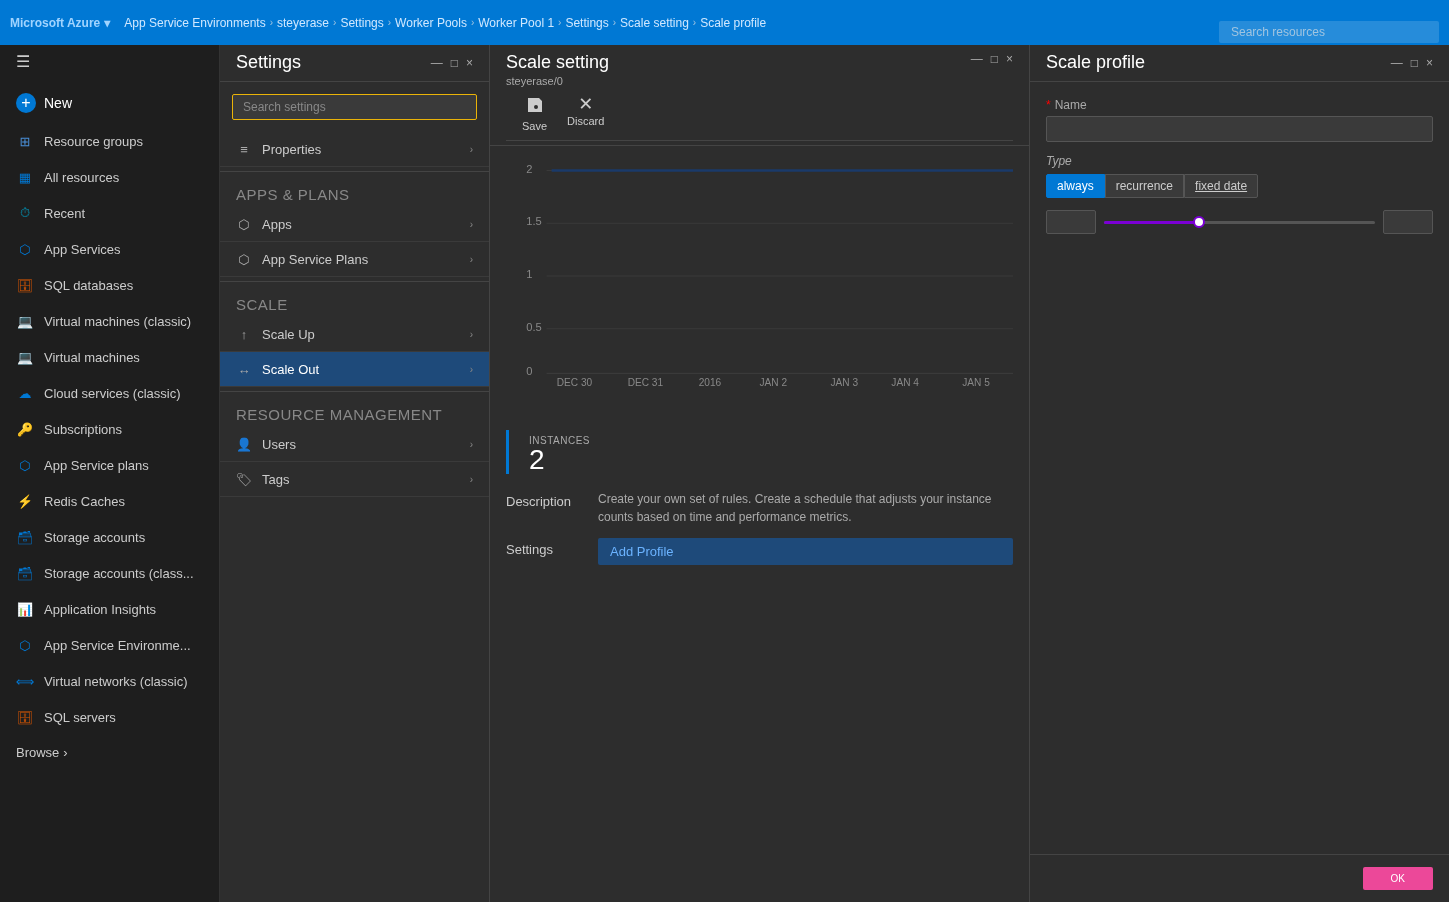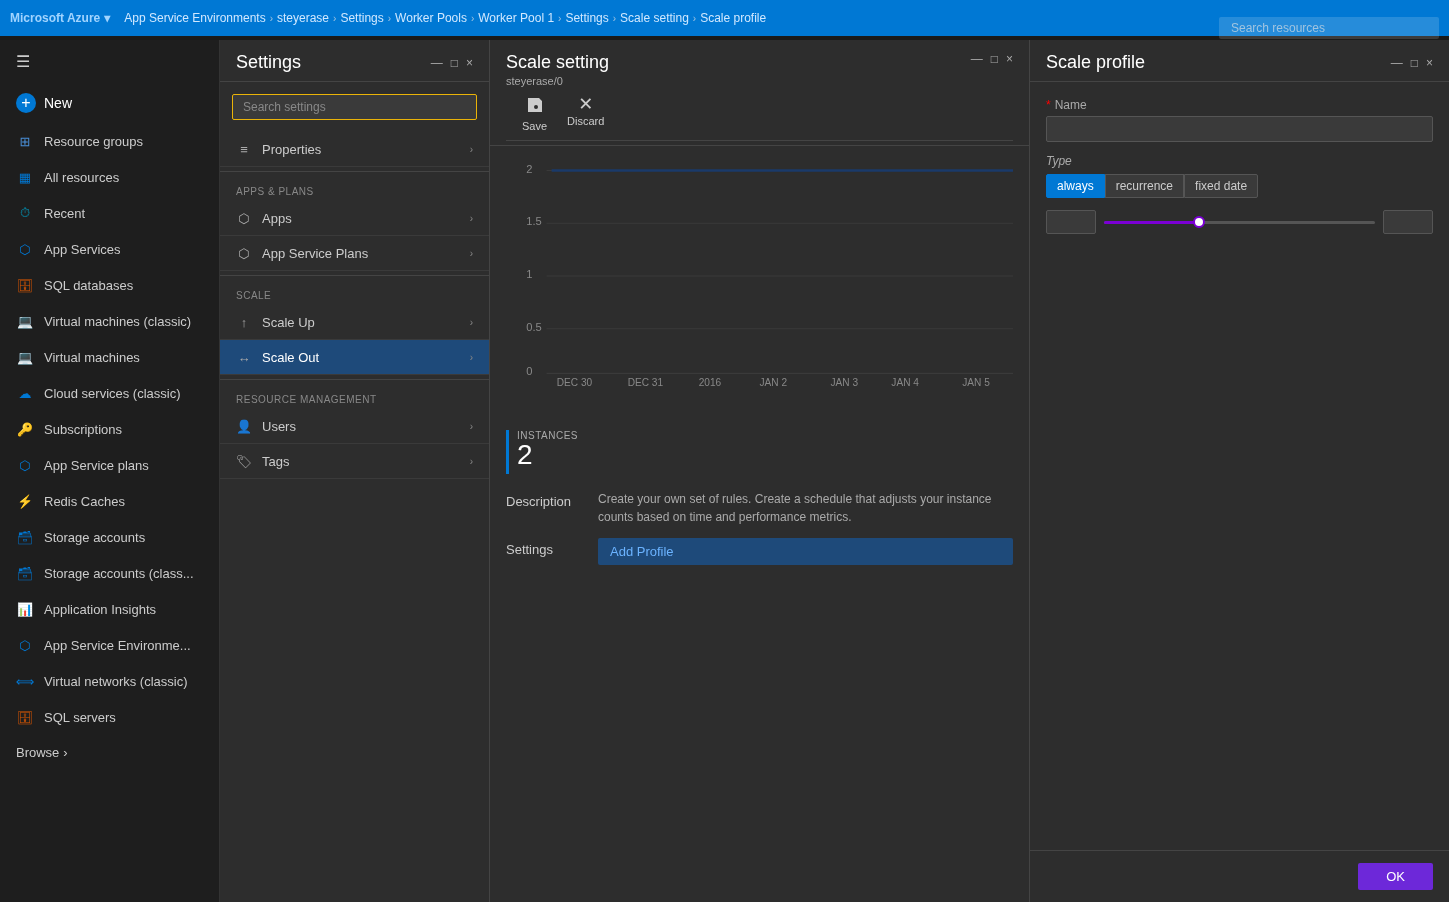--- a/index.html
+++ b/index.html
@@ -1,20 +1,20 @@
 <!DOCTYPE html>
 <html><head>
   <meta charset="utf-8">
   <style>
     * { box-sizing: border-box; margin: 0; padding: 0; }
     body { font-family: 'Segoe UI', Arial, sans-serif; background: #1a1a1a; color: #fff; font-size: 13px; overflow: hidden; }
 
     
     .topbar {
-      height: 36px;
+      height: 45px;
       background: #0078d4;
       display: flex;
       align-items: center;
       padding: 0 10px;
       gap: 6px;
       position: fixed;
       top: 0; left: 0; right: 0;
       z-index: 100;
     }
     .topbar-brand {
@@ -177,21 +177,21 @@
       background: #3a3a3a;
       border: 1px solid #eab308;
       color: #ccc;
       padding: 5px 10px;
       width: calc(100% - 24px);
       font-size: 12px;
       border-radius: 2px;
     }
     .search-settings::placeholder { color: #888; }
     .settings-section-label {
-      font-size: 10px;
+      font-size: 15px;
       color: #888;
       padding: 10px 16px 4px;
       text-transform: uppercase;
       letter-spacing: 0.5px;
     }
     .settings-item {
       display: flex;
       align-items: center;
       justify-content: space-between;
       padding: 9px 16px;
@@ -261,22 +261,22 @@
       position: relative;
       overflow: hidden;
     }
     .chart-svg {
       width: 100%;
       height: 240px;
     }
     .instances-section {
       padding: 4px 16px 8px;
       display: flex;
-      align-items: flex-start;
-      gap: 4px;
+      align-items: flex-end;
+      gap: 16px;
     }
     .instances-bar {
       width: 3px;
       height: 44px;
       background: #0078d4;
       margin-right: 4px;
     }
     .instances-label {
       font-size: 10px;
       color: #aaa;
@@ -406,21 +406,21 @@
       color: #ccc;
       cursor: pointer;
       font-size: 12px;
     }
     .type-btn.active {
       background: #0078d4;
       color: #fff;
       border-color: #0078d4;
     }
     .type-btn:first-child { border-radius: 2px 0 0 2px; }
-    .type-btn:last-child { border-radius: 0 2px 2px 0; }
+    .type-btn:last-child { border-radius: 0 2px 2px 0; text-decoration: underline; }
     .target-range-label {
       font-size: 12px;
       color: #aaa;
       margin-bottom: 6px;
     }
     .range-row {
       display: flex;
       align-items: center;
       gap: 8px;
     }
@@ -466,25 +466,25 @@
       border: 2px solid #7b00d4;
       border-radius: 50%;
     }
     .profile-footer {
       padding: 12px 16px;
       border-top: 1px solid #444;
       display: flex;
       justify-content: flex-end;
     }
     .ok-btn {
-      background: #6d28d9;
+      background: #ec4899;
       color: #fff;
       border: none;
       padding: 6px 28px;
-      font-size: 13px;
+      font-size: 10px;
       cursor: pointer;
       border-radius: 2px;
     }
 
     
     ::-webkit-scrollbar { width: 6px; }
     ::-webkit-scrollbar-track { background: #2d2d2d; }
     ::-webkit-scrollbar-thumb { background: #555; border-radius: 3px; }
   </style>
 </head>

